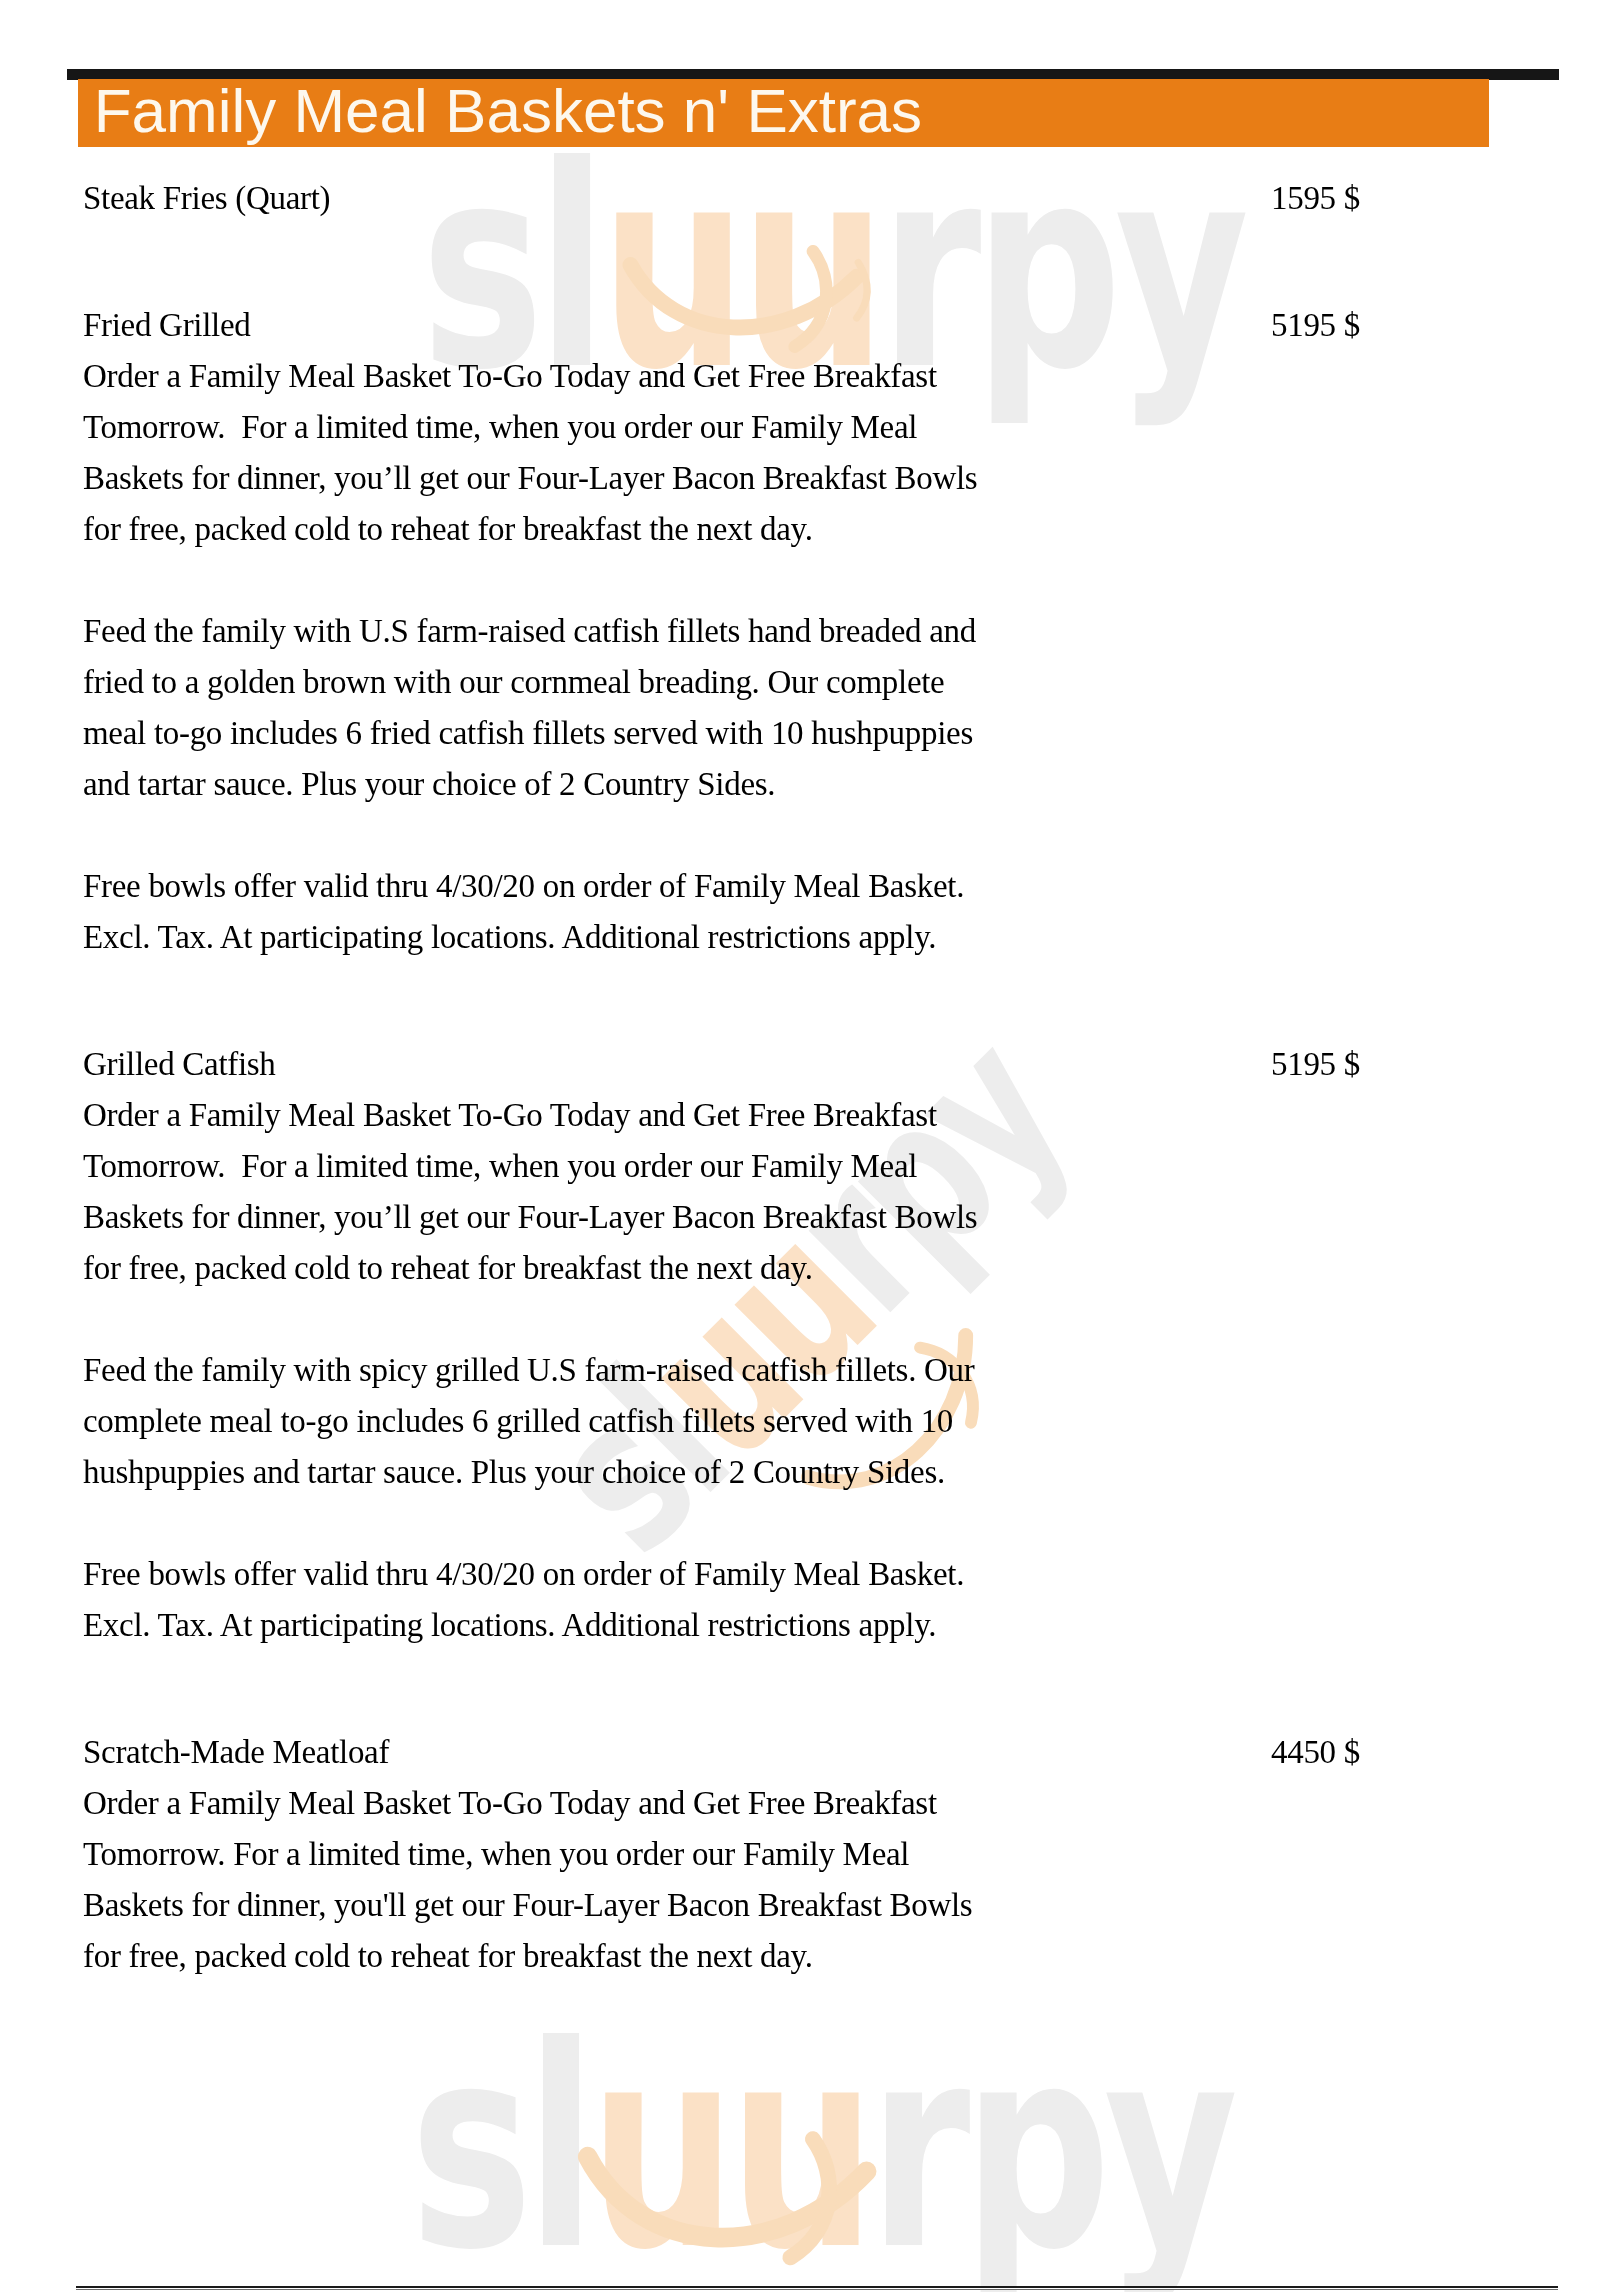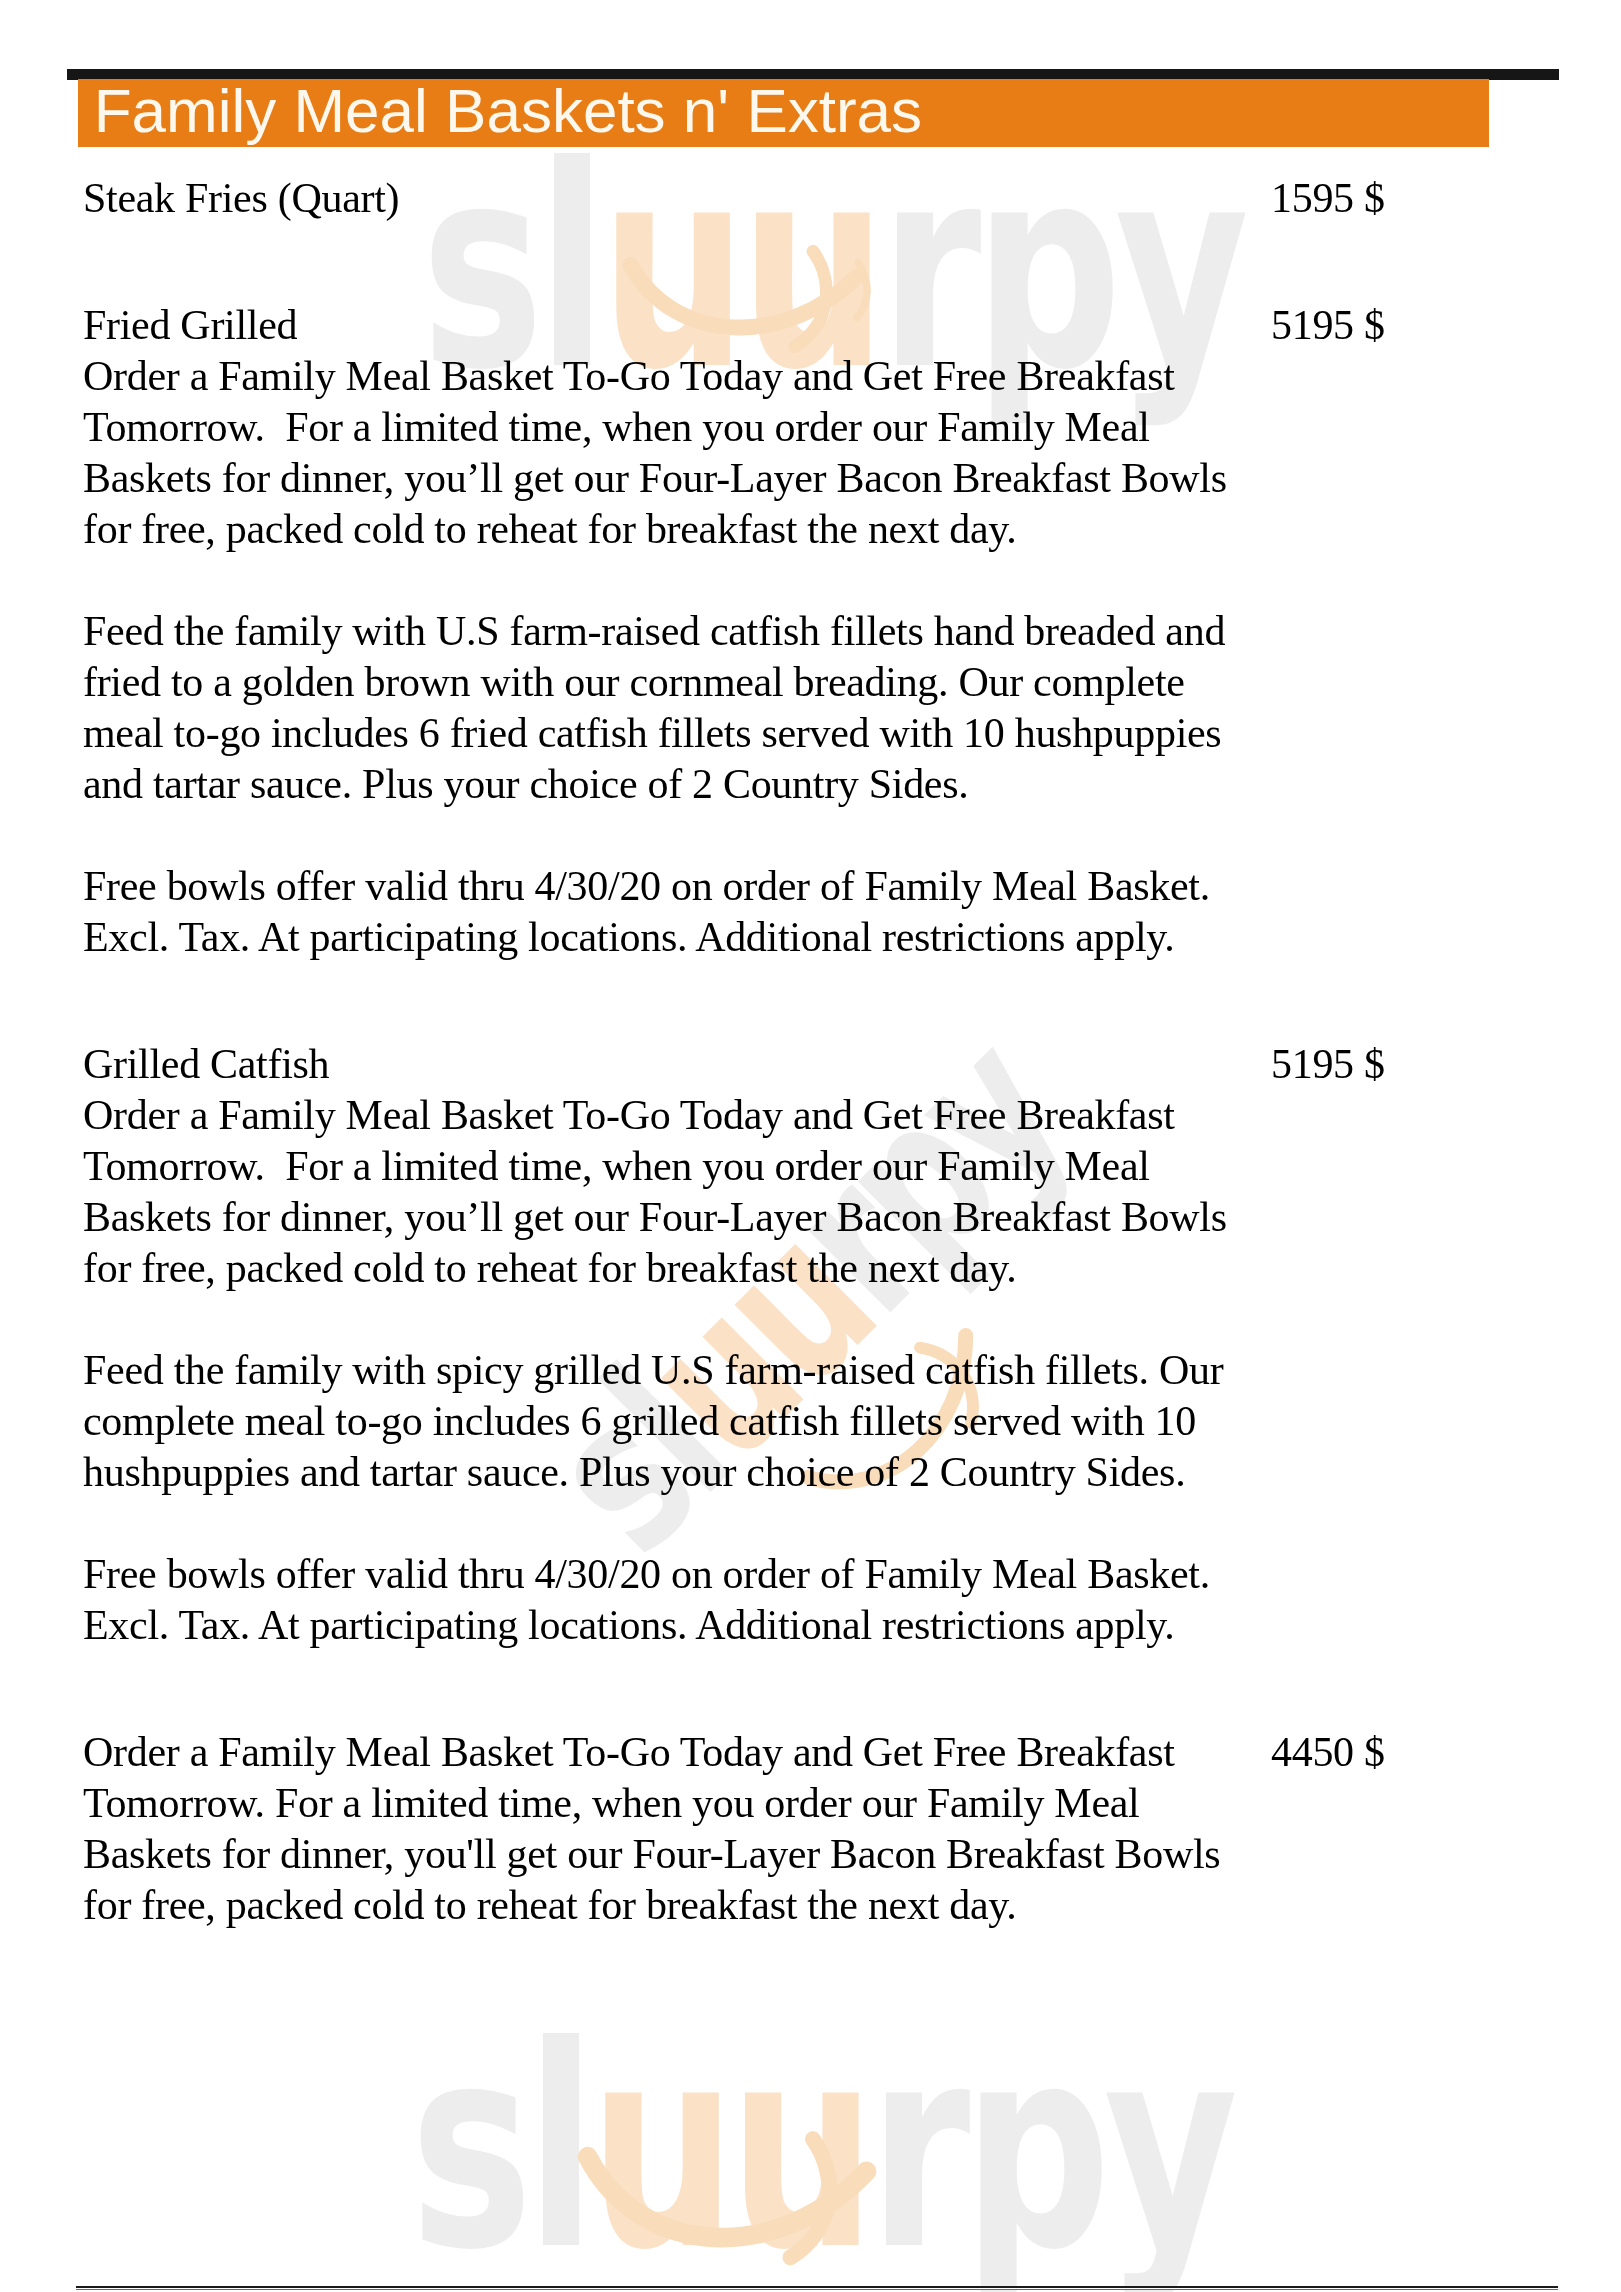--- a/index.html
+++ b/index.html
@@ -38,21 +38,21 @@
                transform:rotate(-45deg); transform-origin:0 0; }
   .wm-bottom { left:410px; top:1990px; font-size:279px; }
   .smile { position:absolute; z-index:0; pointer-events:none; }
   .smile-top    { left:588px; top:245px;  width:323px; height:127px; }
   .smile-mid    { left:167px; top:230px;  width:245px; height:123px; }
   .smile-bottom { left:573px; top:2127px; width:323px; height:167px; }
 
   
   .content {
     position:absolute; left:83px; top:173px; width:1372px; z-index:2;
-    font-size:42px; line-height:51px; letter-spacing:-0.3px; color:#000;
+    font-size:33px; line-height:51px; letter-spacing:-0.3px; color:#000;
   }
   .item { position:relative; }
   .item + .item { margin-top:76px; }
   .item-name-row { position:relative; }
   .item-name { white-space:nowrap; }
   .item-price { position:absolute; left:1188px; top:0; white-space:nowrap; }
   .item-body { white-space:pre-wrap; }
 
   
   .bottom-rule {
@@ -137,20 +137,21 @@
 Feed the family with spicy grilled U.S farm-raised catfish fillets. Our
 complete meal to-go includes 6 grilled catfish fillets served with 10
 hushpuppies and tartar sauce. Plus your choice of 2 Country Sides.
 
 Free bowls offer valid thru 4/30/20 on order of Family Meal Basket.
 Excl. Tax. At participating locations. Additional restrictions apply.</div>
     </section>
 
     <section class="item">
       <div class="item-name-row">
+        <span class="item-name">Scratch-Made Meatloaf</span>
         <span class="item-price">4450 $</span>
       </div>
       <div class="item-body">Order a Family Meal Basket To-Go Today and Get Free Breakfast
 Tomorrow. For a limited time, when you order our Family Meal
 Baskets for dinner, you'll get our Four-Layer Bacon Breakfast Bowls
 for free, packed cold to reheat for breakfast the next day.</div>
     </section>
 
   </div>
 

